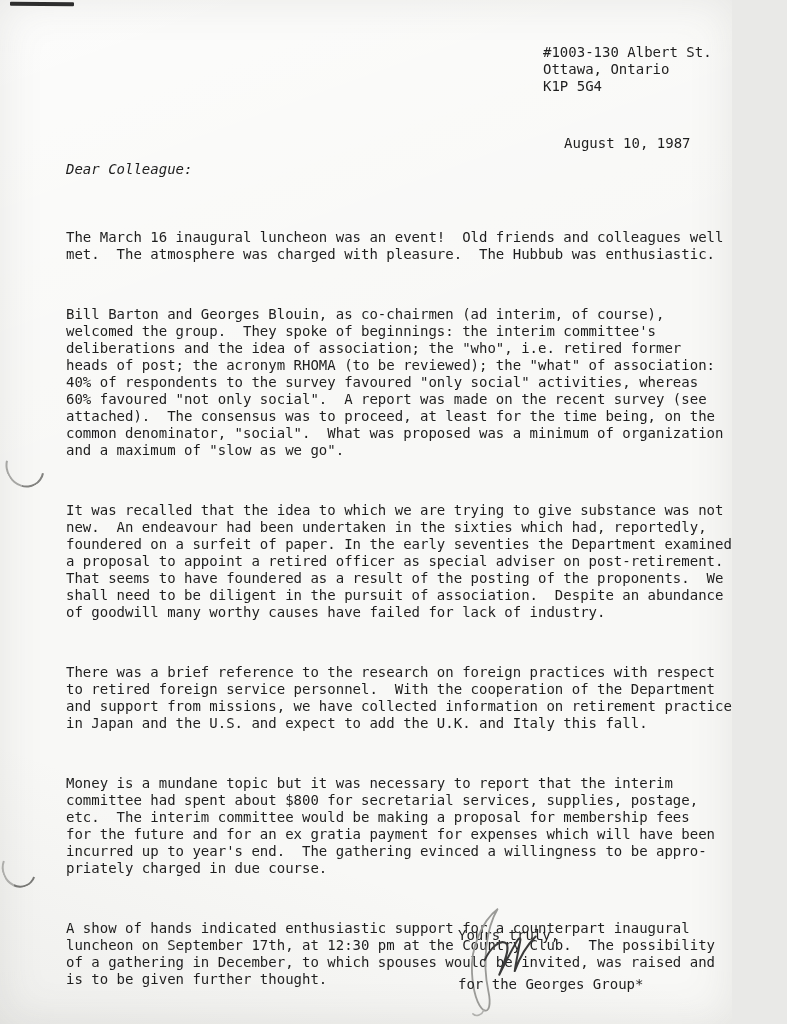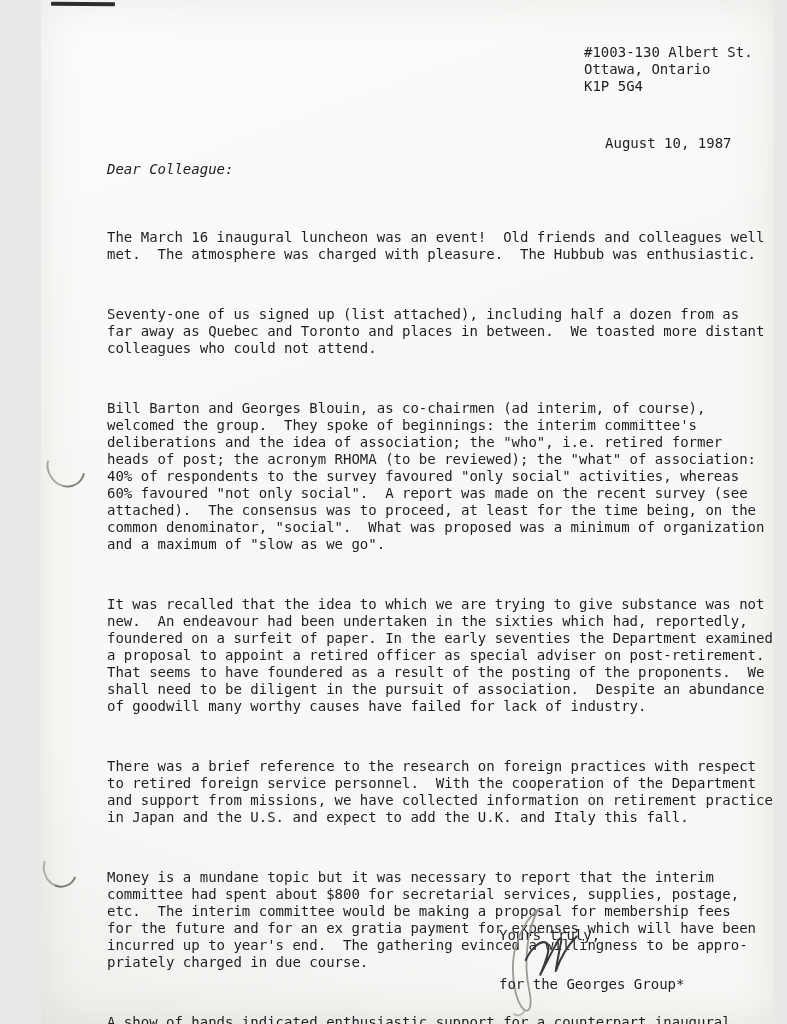--- a/index.html
+++ b/index.html
@@ -14,21 +14,20 @@
   }
   .page{
     position:relative;
     width:732px;height:1024px;
     background:var(--paper);
     background-image:linear-gradient(160deg, rgba(255,255,255,.6) 0%, rgba(0,0,0,0) 40%),
                      linear-gradient(20deg, rgba(120,120,115,.07) 0%, rgba(0,0,0,0) 22%);
     box-shadow:inset 0 0 45px rgba(90,90,85,.12);
     overflow:hidden;
     color:var(--ink);
-    margin-left:41px;
   }
   .mono{
     font-size:14px;
     line-height:17px;
     white-space:pre;
     letter-spacing:0;
   }
   .sender-block{
     position:absolute;left:543px;top:10px;
   }
@@ -83,23 +82,20 @@
     <div>#1003-130 Albert St.
 Ottawa, Ontario
 K1P 5G4</div>
     <div class="date-line">August 10, 1987</div>
   </div>
 
   <div class="body-block mono">
     <div class="salutation">Dear Colleague:</div>
     <div class="para">The March 16 inaugural luncheon was an event!  Old friends and colleagues well
 met.  The atmosphere was charged with pleasure.  The Hubbub was enthusiastic.</div>
-    <div class="para">Seventy-one of us signed up (list attached), including half a dozen from as
-far away as Quebec and Toronto and places in between.  We toasted more distant
-colleagues who could not attend.</div>
     <div class="para">Bill Barton and Georges Blouin, as co-chairmen (ad interim, of course),
 welcomed the group.  They spoke of beginnings: the interim committee's
 deliberations and the idea of association; the "who", i.e. retired former
 heads of post; the acronym RHOMA (to be reviewed); the "what" of association:
 40% of respondents to the survey favoured "only social" activities, whereas
 60% favoured "not only social".  A report was made on the recent survey (see
 attached).  The consensus was to proceed, at least for the time being, on the
 common denominator, "social".  What was proposed was a minimum of organization
 and a maximum of "slow as we go".</div>
     <div class="para">It was recalled that the idea to which we are trying to give substance was not

